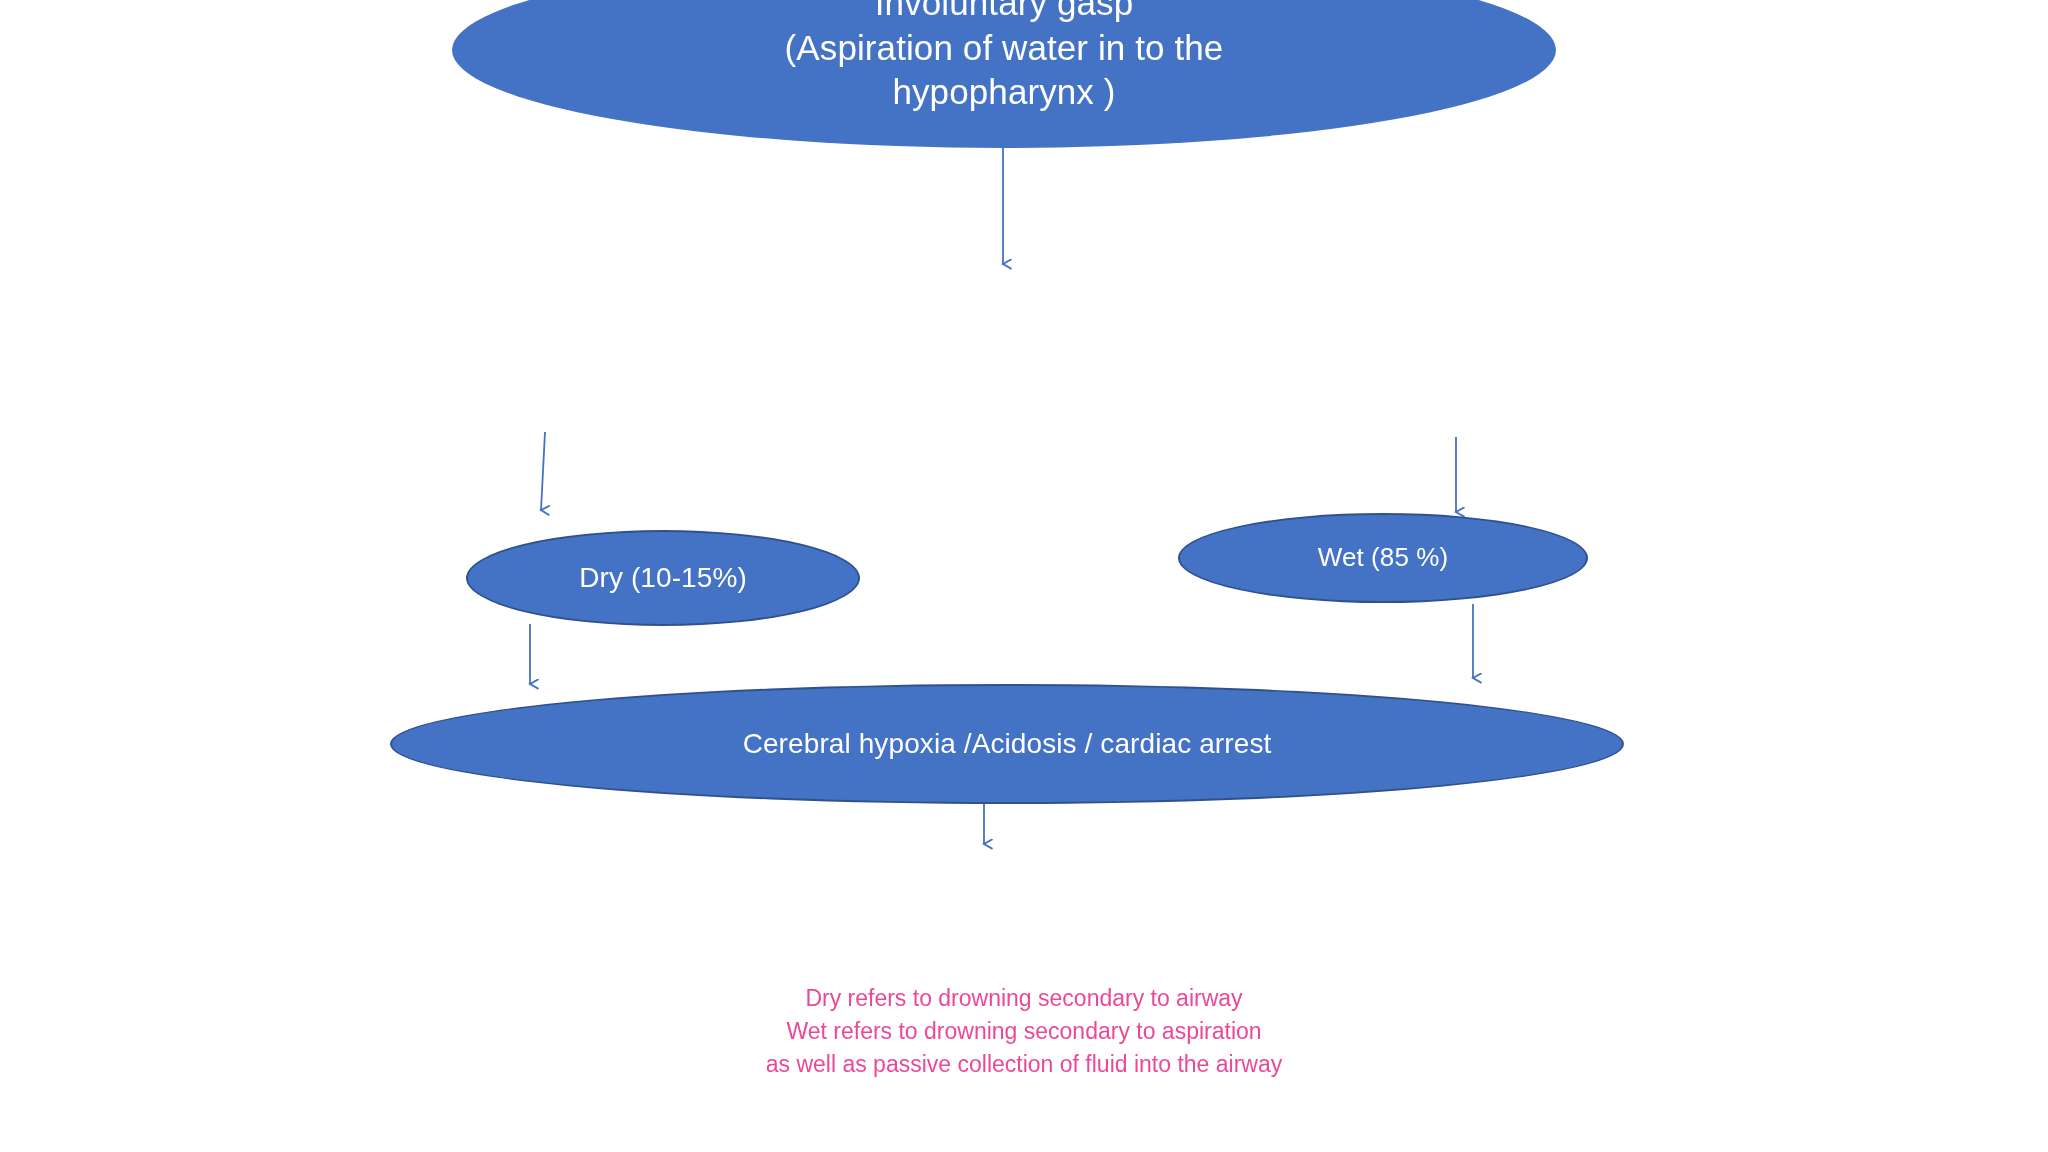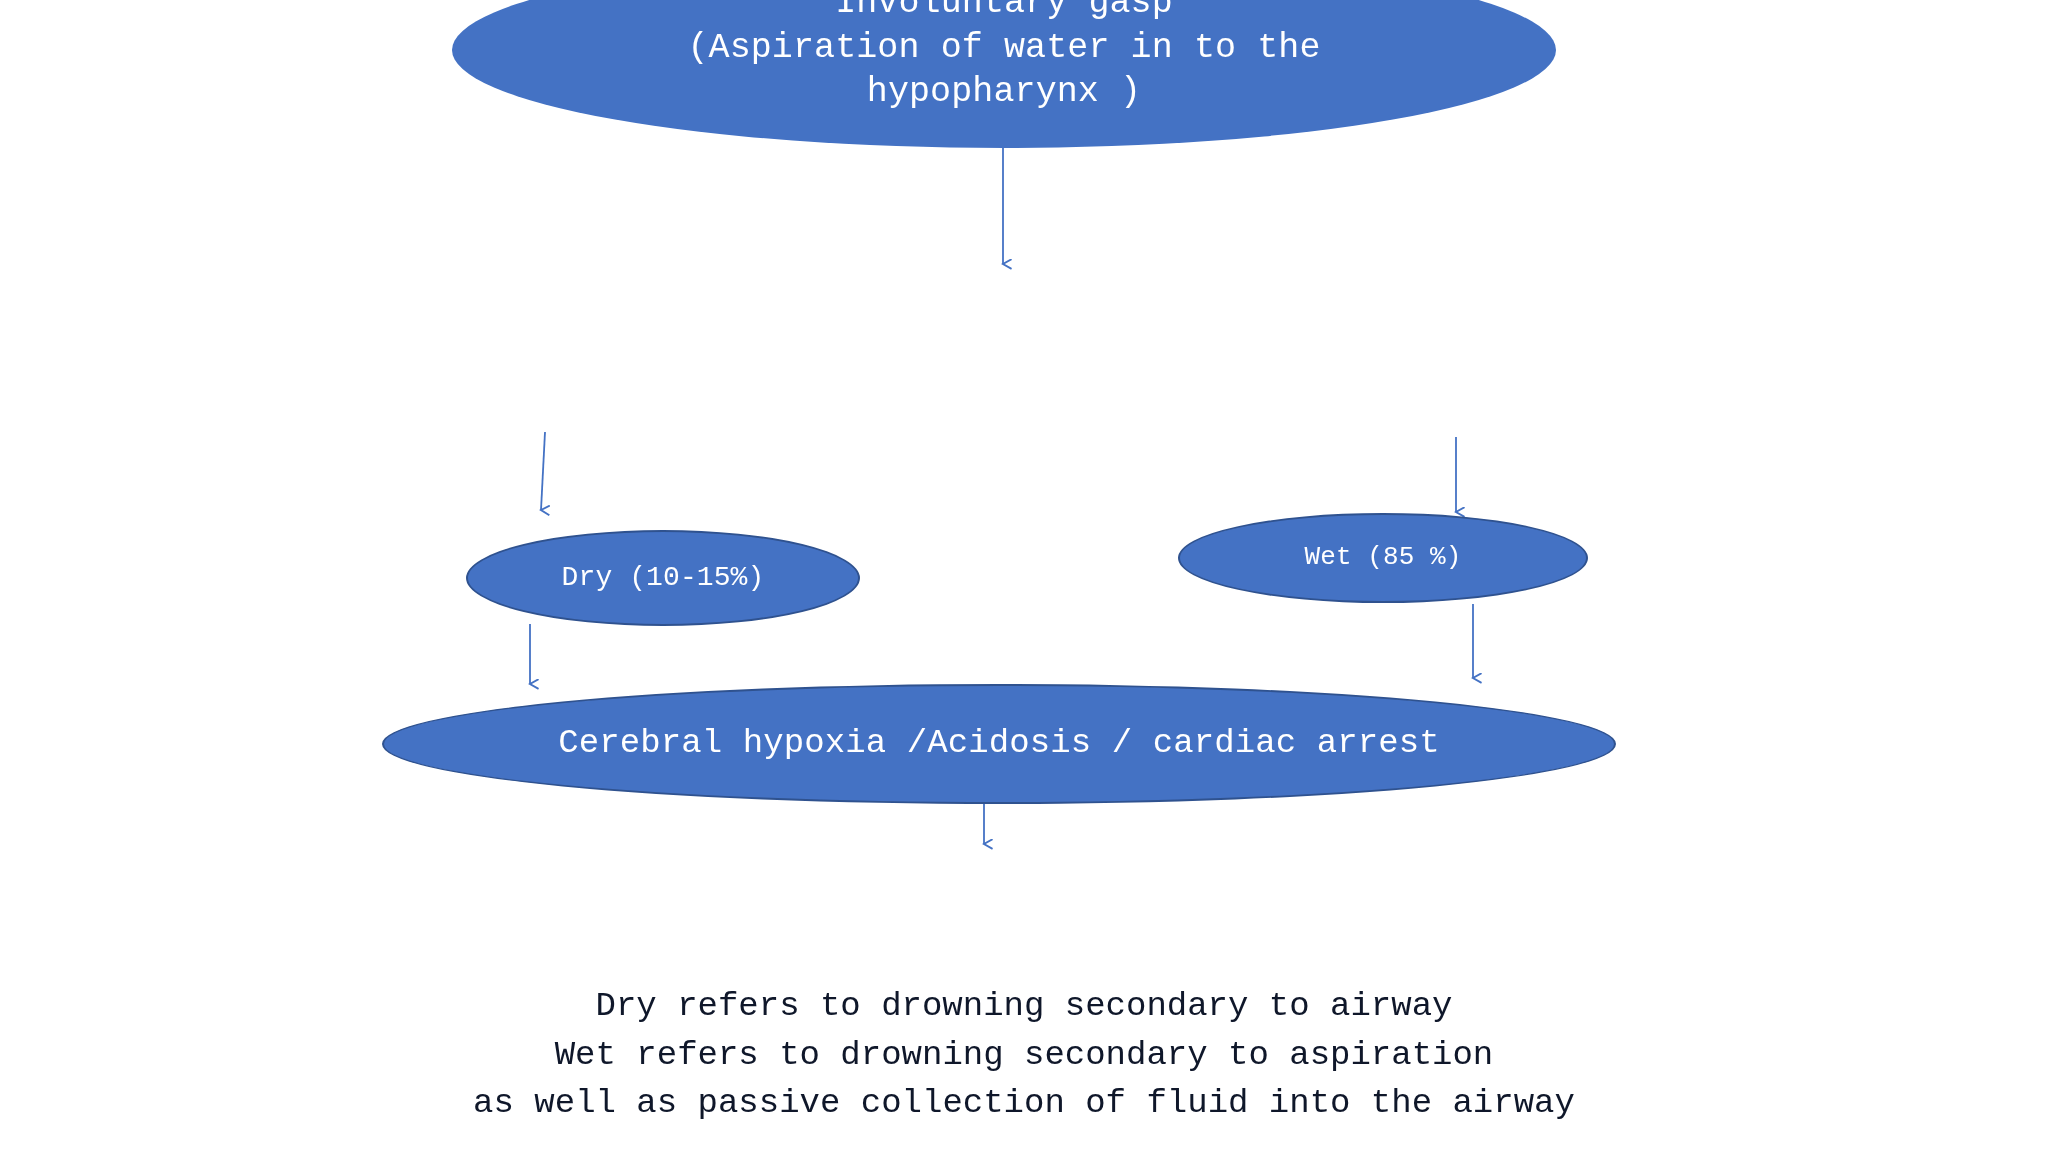--- a/index.html
+++ b/index.html
@@ -6,21 +6,21 @@
     margin: 0;
     padding: 0;
     background: #ffffff;
   }
   #canvas {
     position: relative;
     width: 2048px;
     height: 1152px;
     background: #ffffff;
     overflow: hidden;
-    font-family: Liberation Mono, monospace;
+    font-family: Liberation Sans, sans-serif;
   }
   .node {
     position: absolute;
     display: flex;
     align-items: center;
     justify-content: center;
     text-align: center;
     color: #ffffff;
     background: #4472C4;
     border-radius: 50%;
@@ -49,23 +49,23 @@
     left: 466px; top: 530px;
     width: 394px; height: 96px;
     font-size: 28px;
   }
   #node-wet {
     left: 1178px; top: 513px;
     width: 410px; height: 90px;
     font-size: 26px;
   }
   #node-hypoxia {
-    left: 382px; top: 684px;
+    left: 390px; top: 684px;
     width: 1234px; height: 120px;
-    font-size: 34px;
+    font-size: 28px;
   }
   #node-brain {
     left: 640px; top: 850px;
     width: 682px; height: 100px;
     font-size: 34px;
   }
 
   .arrows {
     position: absolute;
     left: 0; top: 0;
@@ -73,22 +73,22 @@
     height: 1152px;
     pointer-events: none;
   }
 
   #footnote {
     position: absolute;
     left: 0;
     top: 982px;
     width: 2048px;
     text-align: center;
-    color: #0f172a;
-    font-size: 34px;
+    color: #ec4899;
+    font-size: 23px;
     line-height: 1.43;
     white-space: pre-line;
   }
 </style>
 </head>
 <body>
 
 <div id="canvas">
 
   <svg class="arrows" viewBox="0 0 2048 1152" width="2048" height="1152" xmlns="http://www.w3.org/2000/svg">

